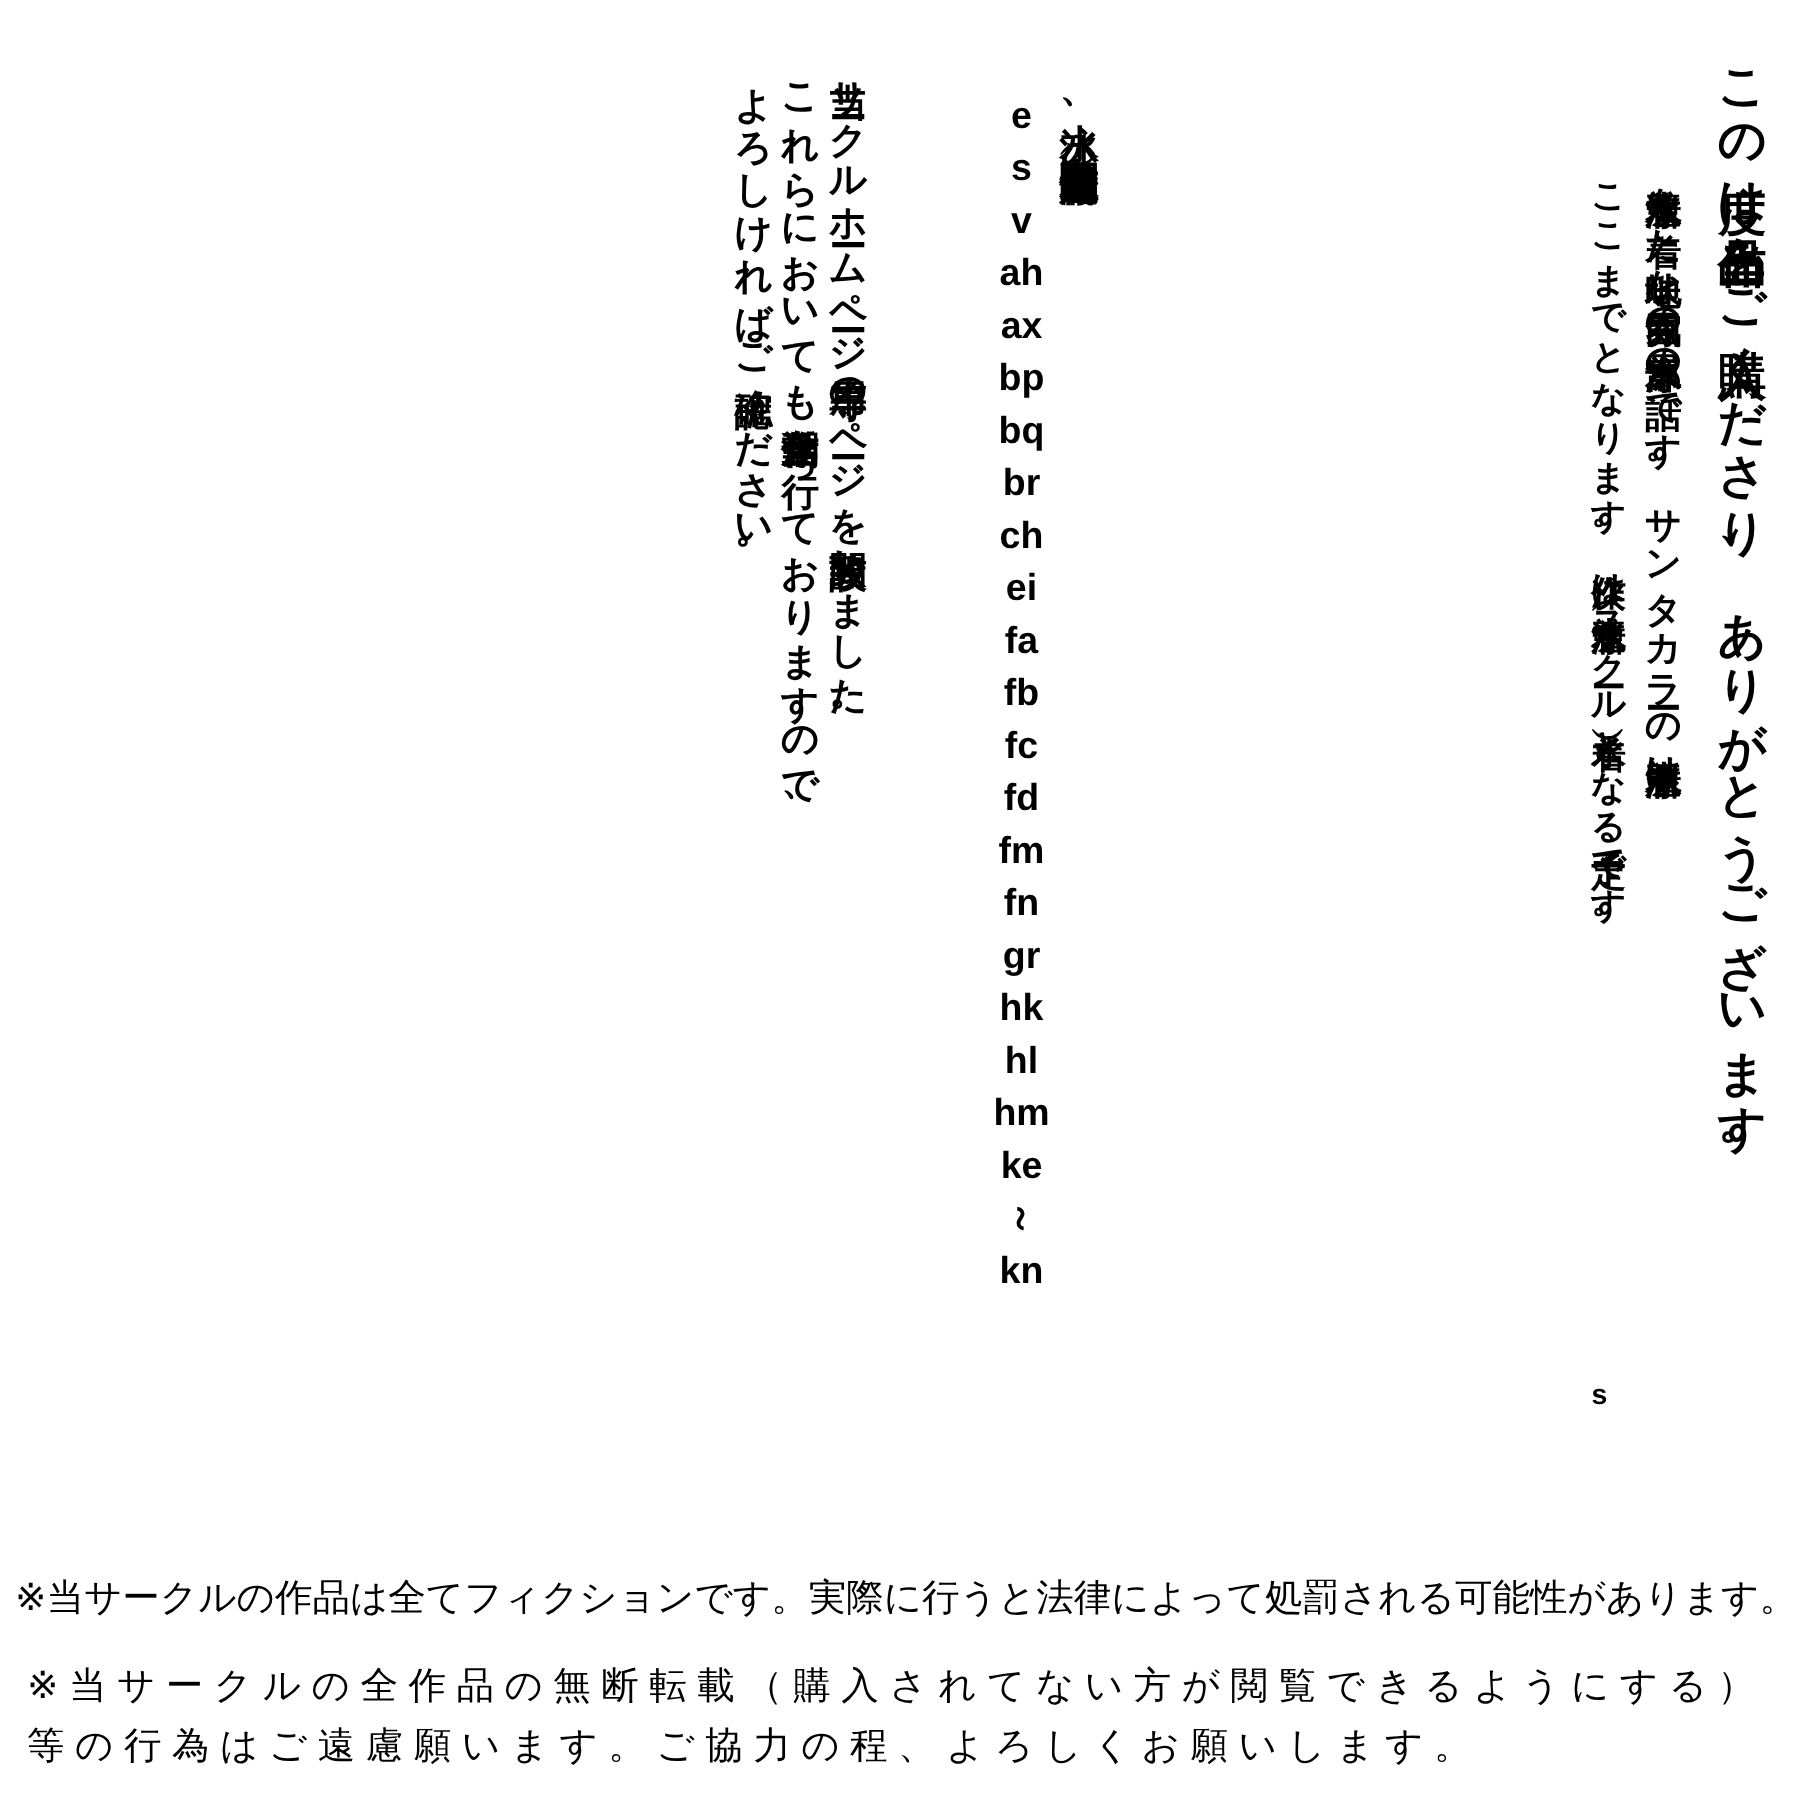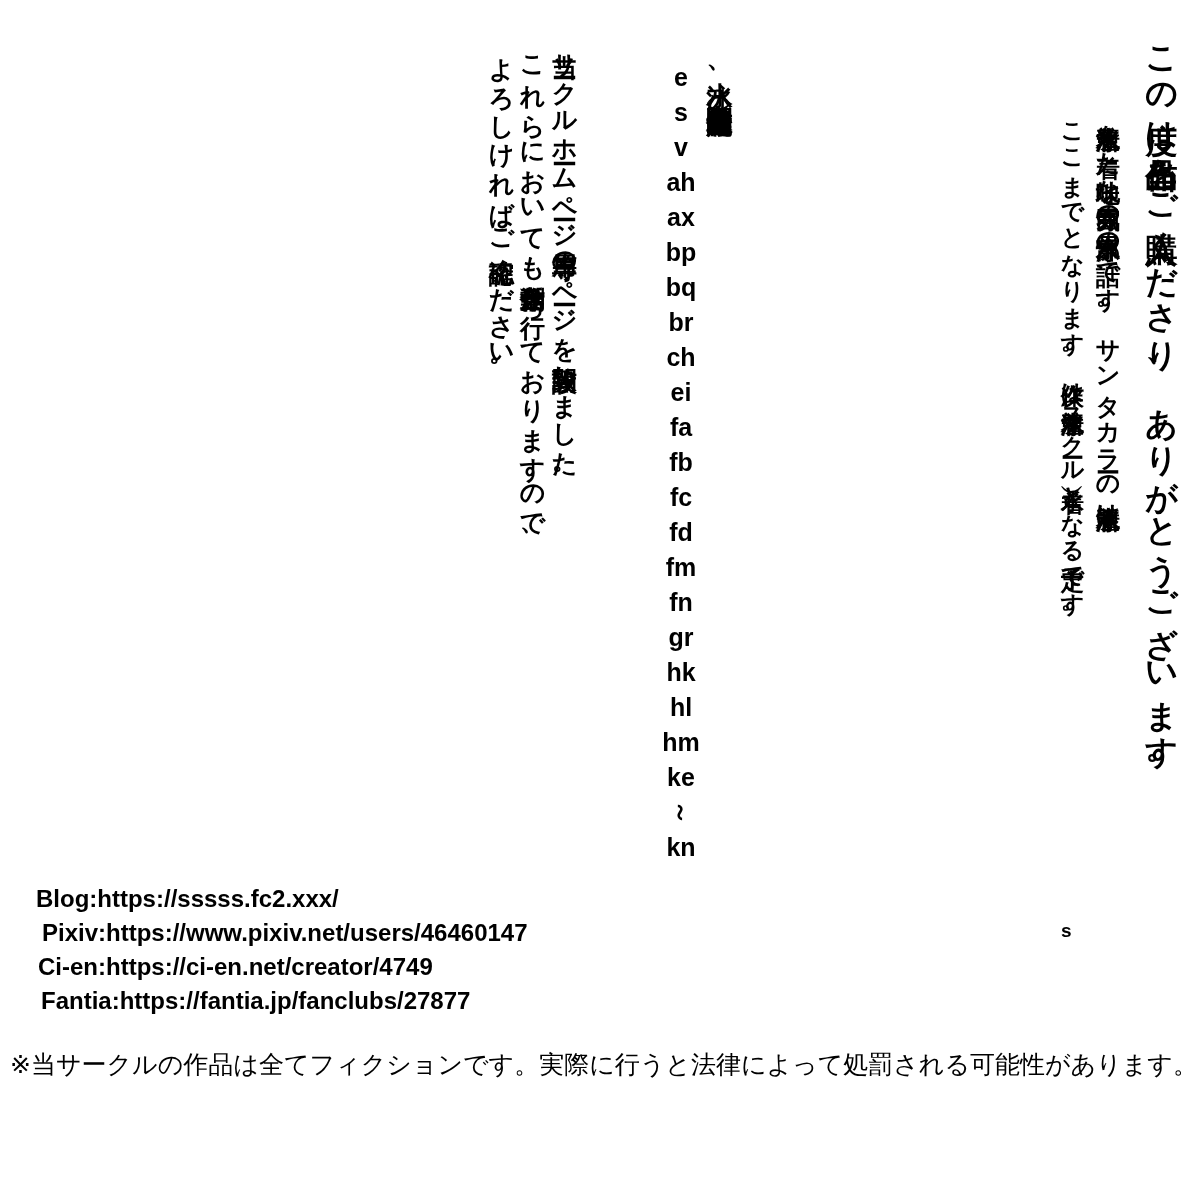--- a/index.html
+++ b/index.html
@@ -115,23 +115,21 @@
     <div class="code rot">～</div>
     <div class="code">kn</div>
   </div>
 
   <div class="vcol" id="hp-col-1">当サークルホームページ等専用のページを開設致しました。</div>
 
   <div class="vcol" id="hp-col-2">これらにおいても創作活動を行っておりますので、</div>
 
   <div class="vcol" id="hp-col-3">よろしければご確認ください。</div>
 
-  <div id="links">
-    <div class="l1">Blog:https://sssss.fc2.xxx/</div>
-    <div class="l2">Pixiv:https://www.pixiv.net/users/46460147</div>
-    <div class="l3">Ci-en:https://ci-en.net/creator/4749</div>
-    <div class="l4">Fantia:https://fantia.jp/fanclubs/27877</div>
-  </div>
 
   <div id="disc-bold">※当サークルの作品は全てフィクションです。実際に行うと法律によって処罰される可能性があります。</div>
 
+  <div id="disc-light">
+    <div>※当サークルの全作品の無断転載（購入されてない方が閲覧できるようにする）</div>
+    <div>等の行為はご遠慮願います。ご協力の程、よろしくお願いします。</div>
+  </div>
 
 </div>
 
 </body></html>

